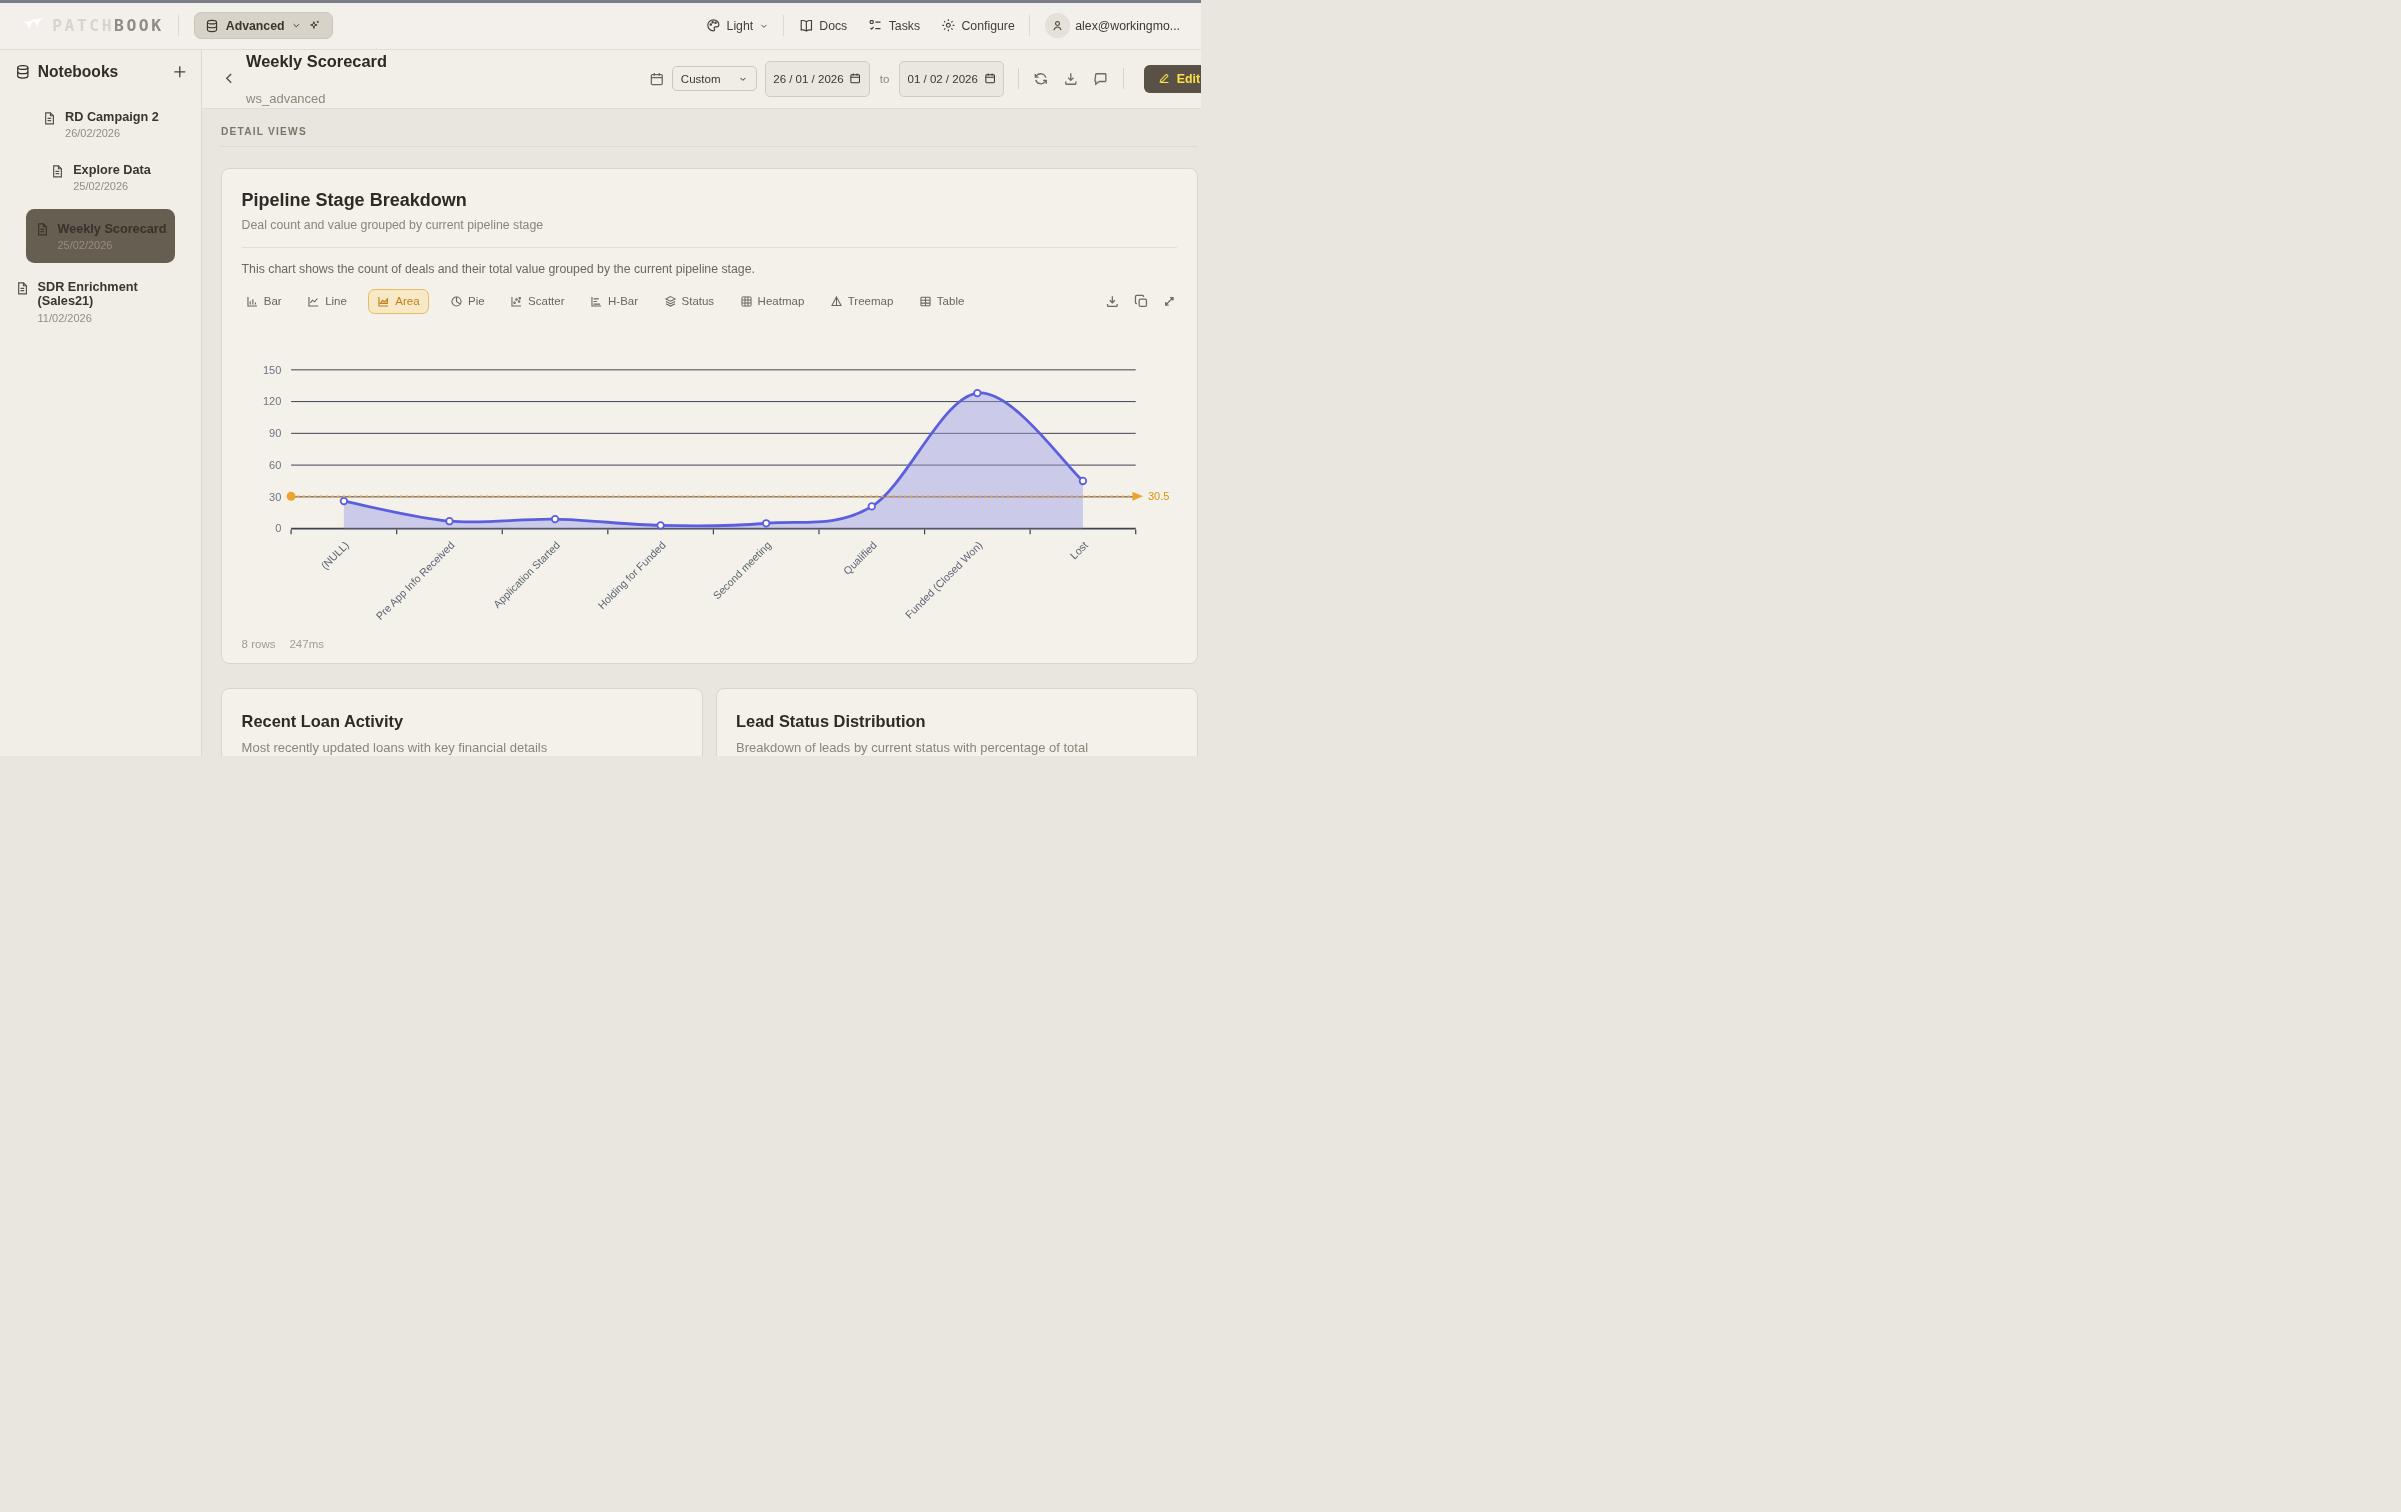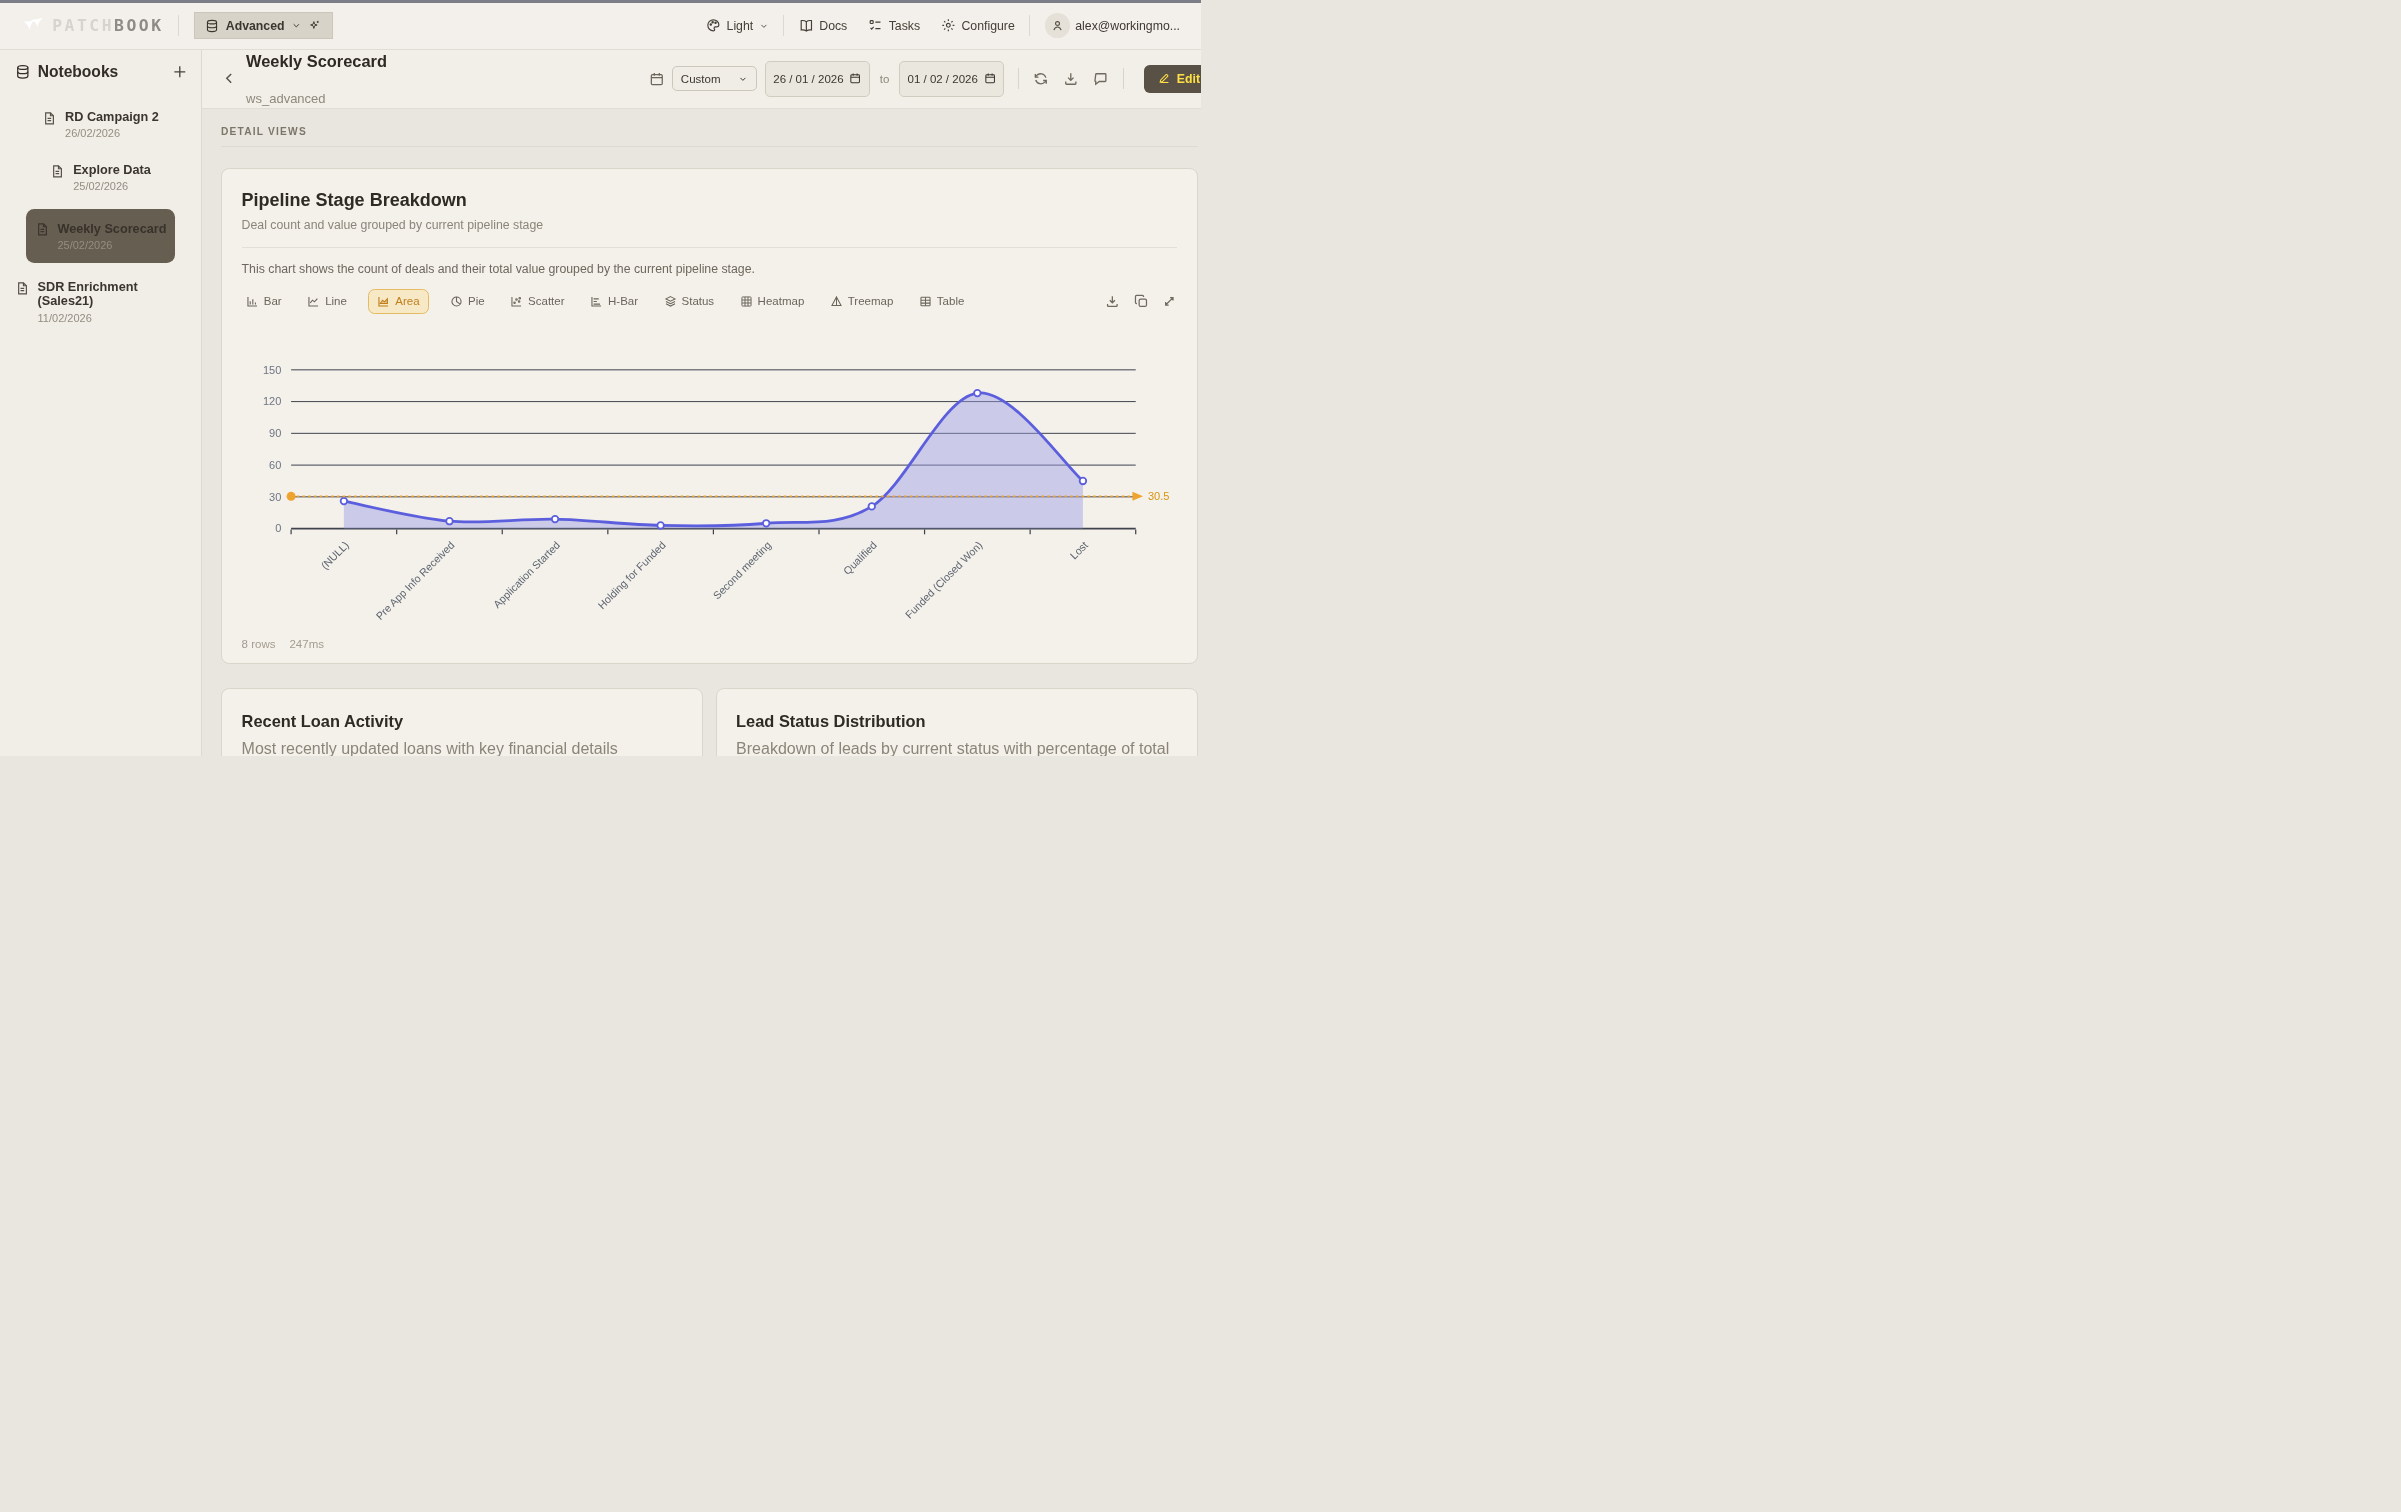--- a/index.html
+++ b/index.html
@@ -8,21 +8,21 @@
   svg { display:block; }
 
   
   .top-strip { height:2.5px; background:#7b7e87; }
   .topbar { height:47px; background:#f3f0eb; border-bottom:0.8px solid #e1ddd4; display:flex; align-items:center; padding:0 21px; }
   .logo { display:flex; gap:8.2px; }
   .logo-text { font-family:"DejaVu Sans Mono", monospace; font-weight:700; font-size:16.4px; letter-spacing:2.5px; }
   .logo-patch { color:#d7d4ce; }
   .logo-book { color:#8e8b85; }
   .tb-divider { width:0.8px; height:21px; background:#ddd9cf; margin:0 14.7px; }
-  .adv-btn { display:flex; align-items:center; gap:6.5px; background:#d7d3c8; border:0.8px solid #cbc6b9; border-radius:0; padding:5.7px 10.6px; color:#3b362e; cursor:pointer; }
+  .adv-btn { display:flex; align-items:center; gap:6.5px; background:#d7d3c8; border:0.8px solid #cbc6b9; border-radius:7px; padding:5.7px 10.6px; color:#3b362e; cursor:pointer; }
   .adv-btn .lbl { font-size:12.3px; font-weight:600; }
   .tb-right { margin-left:auto; display:flex; align-items:center; color:#454037; }
   .tb-item { display:flex; align-items:center; gap:5.7px; font-size:12.3px; cursor:pointer; }
   .tb-gap { margin-left:21px; }
   .avatar { width:24.6px; height:24.6px; border-radius:50%; background:#e5e1d8; display:flex; align-items:center; justify-content:center; color:#565045; }
   .email { font-size:12.3px; color:#3e3931; max-width:123px; white-space:nowrap; overflow:hidden; }
 
   
   .app { display:flex; height:706px; }
   .sidebar { width:202px; flex-shrink:0; background:#f1eee8; border-right:0.8px solid #ddd9d0; padding:13px 0; }
@@ -69,21 +69,21 @@
   .type-row { margin-top:13px; display:flex; align-items:center; gap:17px; }
   .type-btn { display:flex; align-items:center; gap:4.9px; font-size:11.5px; color:#6b655a; padding:4.9px 3.3px; border:0.8px solid transparent; border-radius:6.5px; cursor:pointer; }
   .type-btn.selected { background:#f7e8c6; border-color:#e6bc63; color:#c07f1b; padding:4.9px 8.2px; }
   .cc-tools { margin-left:auto; display:flex; align-items:center; gap:14px; color:#8d8276; }
   .chart-wrap { margin-top:9.8px; }
   .cc-footer { display:flex; gap:14px; font-size:11.5px; color:#a39c8f; margin-top:1.6px; }
 
   .bottom-row { display:flex; gap:12.3px; margin-top:24px; }
   .bottom-card { flex:1; padding:23px 19.6px; height:139px; }
   .bc-title { font-size:16.4px; font-weight:700; color:#2e2a24; }
-  .bc-sub { font-size:16px; color:#8b8579; margin-top:9px; }
+  .bc-sub { font-size:13px; color:#8b8579; margin-top:9px; }
 </style>
 </head>
 <body>
 
 <div class="top-strip"></div>
 
 <header class="topbar">
   <div class="logo">
     <span>
       <svg width="23" height="18" viewBox="0 0 28 22">

